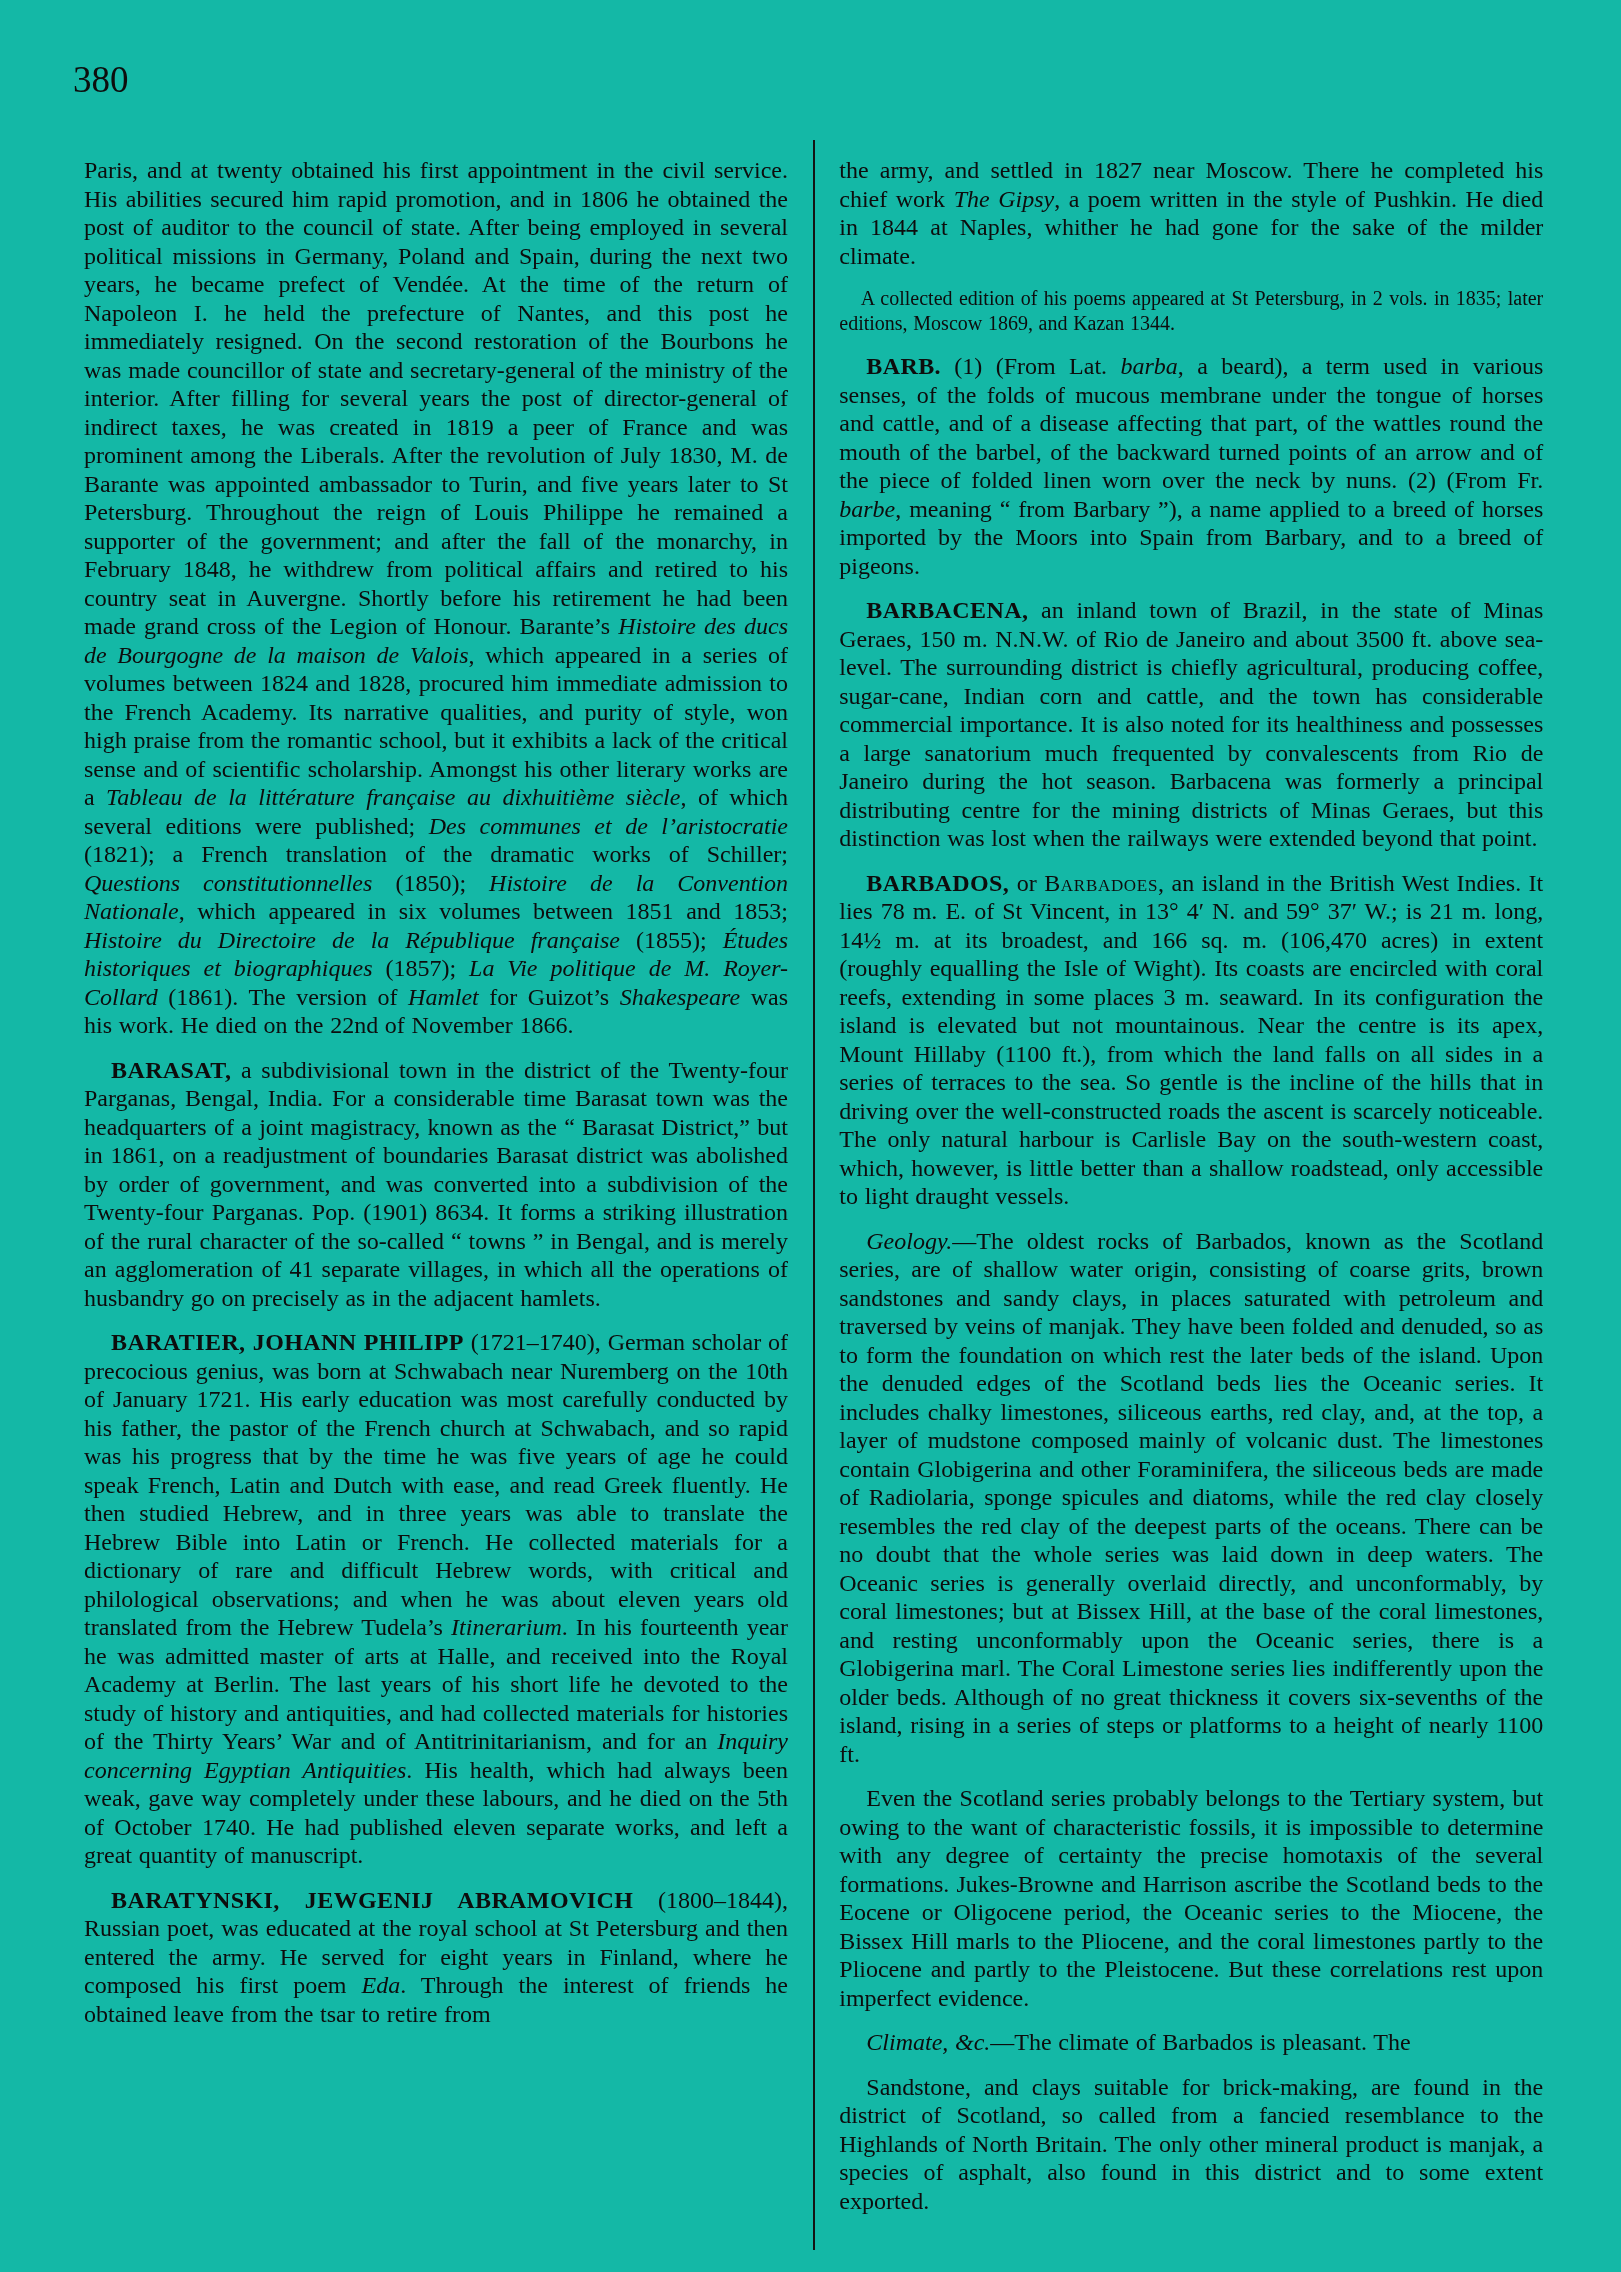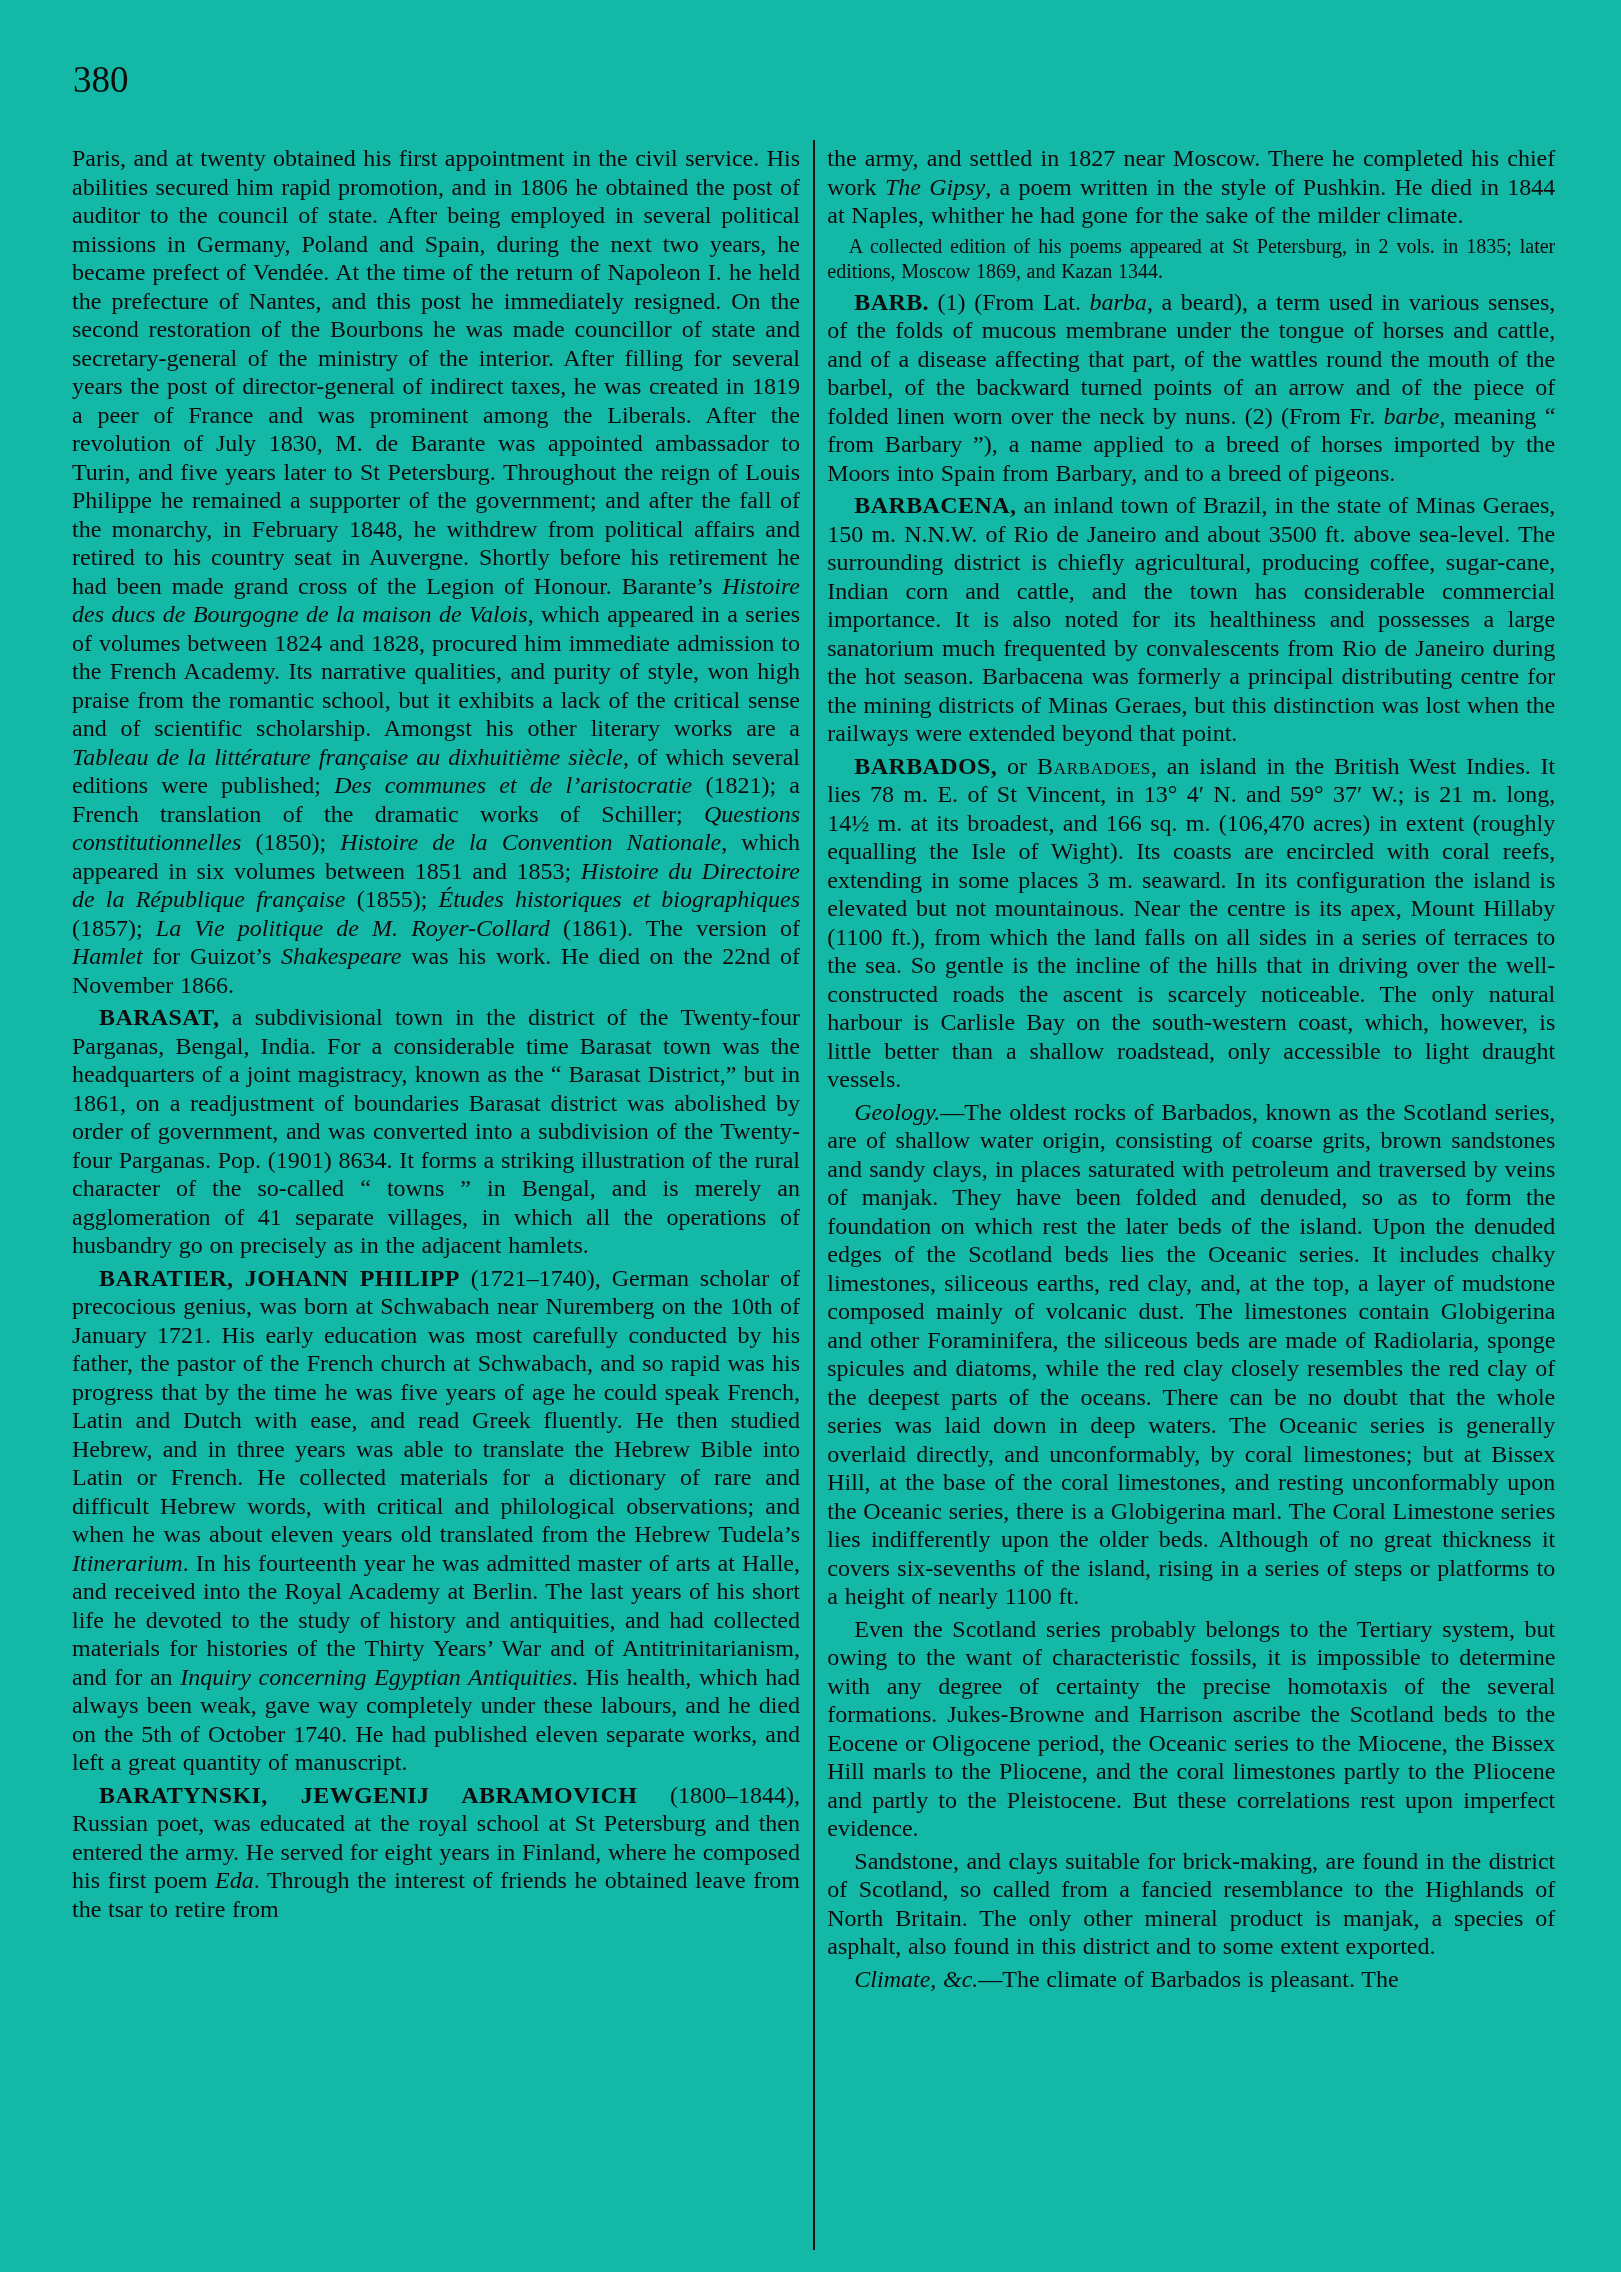--- a/index.html
+++ b/index.html
@@ -50,21 +50,21 @@
     hyphens: auto;
     -webkit-hyphens: auto;
   }
   .col-rule {
     width: 2.1px;
     background: #141414;
     margin: 0 8.6px;
     min-height: 2110px;
   }
   p.para {
-    margin: 4px;
+    margin: 16px;
     font-size: 24px;
     line-height: 28.5px;
     text-indent: 27px;
     word-spacing: 0.7px;
   }
   p.para.noindent { text-indent: 0; }
   p.para.small {
     font-size: 20px;
     line-height: 25px;
     text-indent: 21.4px;
@@ -89,18 +89,18 @@
       </div>
     <div class="col-rule"></div>
     <div class="col">
         <p class="para noindent"><span>the army, and settled in 1827 near Moscow.  There he completed his chief work </span><span class="seg-italic">The Gipsy</span><span>, a poem written in the style of Pushkin. He died in 1844 at Naples, whither he had gone for the sake of the milder climate.</span></p>
         <p class="para small"><span>A collected edition of his poems appeared at St Petersburg, in 2 vols. in 1835; later editions, Moscow 1869, and Kazan 1344.</span></p>
         <p class="para"><span class="seg-bold">BARB.</span><span> (1) (From Lat. </span><span class="seg-italic">barba</span><span>, a beard), a term used in various senses, of the folds of mucous membrane under the tongue of horses and cattle, and of a disease affecting that part, of the wattles round the mouth of the barbel, of the backward turned points of an arrow and of the piece of folded linen worn over the neck by nuns.  (2) (From Fr. </span><span class="seg-italic">barbe</span><span>, meaning “ from Barbary ”), a name applied to a breed of horses imported by the Moors into Spain from Barbary, and to a breed of pigeons.</span></p>
         <p class="para"><span class="seg-bold">BARBACENA,</span><span> an inland town of Brazil, in the state of Minas Geraes, 150 m. N.N.W. of Rio de Janeiro and about 3500 ft. above sea-level.  The surrounding district is chiefly agricultural, producing coffee, sugar-cane, Indian corn and cattle, and the town has considerable commercial importance.  It is also noted for its healthiness and possesses a large sanatorium much frequented by convalescents from Rio de Janeiro during the hot season.  Barbacena was formerly a principal distributing centre for the mining districts of Minas Geraes, but this distinction was lost when the railways were extended beyond that point.</span></p>
         <p class="para"><span class="seg-bold">BARBADOS,</span><span> or </span><span class="seg-smallcaps">Barbadoes</span><span>, an island in the British West Indies.  It lies 78 m. E. of St Vincent, in 13° 4′ N. and 59° 37′ W.; is 21 m. long, 14½ m. at its broadest, and 166 sq. m. (106,470 acres) in extent (roughly equalling the Isle of Wight).  Its coasts are encircled with coral reefs, extending in some places 3 m. seaward. In its configuration the island is elevated but not mountainous. Near the centre is its apex, Mount Hillaby (1100 ft.), from which the land falls on all sides in a series of terraces to the sea.  So gentle is the incline of the hills that in driving over the well-constructed roads the ascent is scarcely noticeable.  The only natural harbour is Carlisle Bay on the south-western coast, which, however, is little better than a shallow roadstead, only accessible to light draught vessels.</span></p>
         <p class="para"><span class="seg-italic">Geology.</span><span>—The oldest rocks of Barbados, known as the Scotland series, are of shallow water origin, consisting of coarse grits, brown sandstones and sandy clays, in places saturated with petroleum and traversed by veins of manjak.  They have been folded and denuded, so as to form the foundation on which rest the later beds of the island.  Upon the denuded edges of the Scotland beds lies the Oceanic series.  It includes chalky limestones, siliceous earths, red clay, and, at the top, a layer of mudstone composed mainly of volcanic dust.  The limestones contain Globigerina and other Foraminifera, the siliceous beds are made of Radiolaria, sponge spicules and diatoms, while the red clay closely resembles the red clay of the deepest parts of the oceans.  There can be no doubt that the whole series was laid down in deep waters.  The Oceanic series is generally overlaid directly, and unconformably, by coral limestones; but at Bissex Hill, at the base of the coral limestones, and resting unconformably upon the Oceanic series, there is a Globigerina marl.  The Coral Limestone series lies indifferently upon the older beds.  Although of no great thickness it covers six-sevenths of the island, rising in a series of steps or platforms to a height of nearly 1100 ft.</span></p>
         <p class="para"><span>Even the Scotland series probably belongs to the Tertiary system, but owing to the want of characteristic fossils, it is impossible to determine with any degree of certainty the precise homotaxis of the several formations.  Jukes-Browne and Harrison ascribe the Scotland beds to the Eocene or Oligocene period, the Oceanic series to the Miocene, the Bissex Hill marls to the Pliocene, and the coral limestones partly to the Pliocene and partly to the Pleistocene.  But these correlations rest upon imperfect evidence.</span></p>
+        <p class="para"><span class="seg-italic">Climate, &amp;c.</span><span>—The climate of Barbados is pleasant.  The</span></p>
         <p class="para"><span>Sandstone, and clays suitable for brick-making, are found in the district of Scotland, so called from a fancied resemblance to the Highlands of North Britain.  The only other mineral product is manjak, a species of asphalt, also found in this district and to some extent exported.</span></p>
-        <p class="para"><span class="seg-italic">Climate, &amp;c.</span><span>—The climate of Barbados is pleasant.  The</span></p>
       </div>
   </div>
 </div>
 
 
 </body></html>

